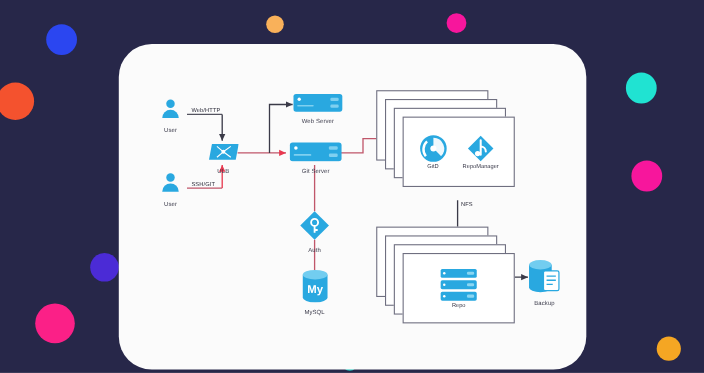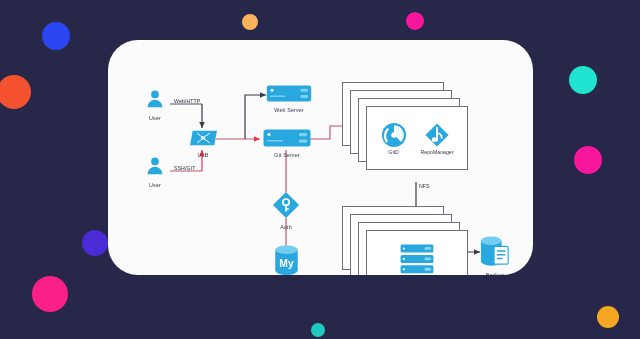--- a/index.html
+++ b/index.html
@@ -7,21 +7,21 @@
     width:640px;height:339px;overflow:hidden;
     background:#272749;
     font-family:"Liberation Sans", sans-serif;
     position:relative;
   }
   #stage{position:absolute;left:0;top:0;width:640px;height:339px;overflow:hidden;}
 
   .bg-dot{position:absolute;border-radius:50%;}
 
   #card{
-    position:absolute;left:108px;top:40px;width:425px;height:235px;
+    position:absolute;left:108px;top:40px;width:425px;height:296px;
     background:#fbfbfb;border-radius:30px;overflow:hidden;
   }
 
   .svgwrap{position:absolute;left:0;top:0;width:425px;height:265px;}
 
   .node{position:absolute;text-align:center;}
   .node .lbl{
     font-size:5.4px;color:#3a3a4a;margin-top:1px;
     white-space:nowrap;letter-spacing:.1px;line-height:7px;
   }

